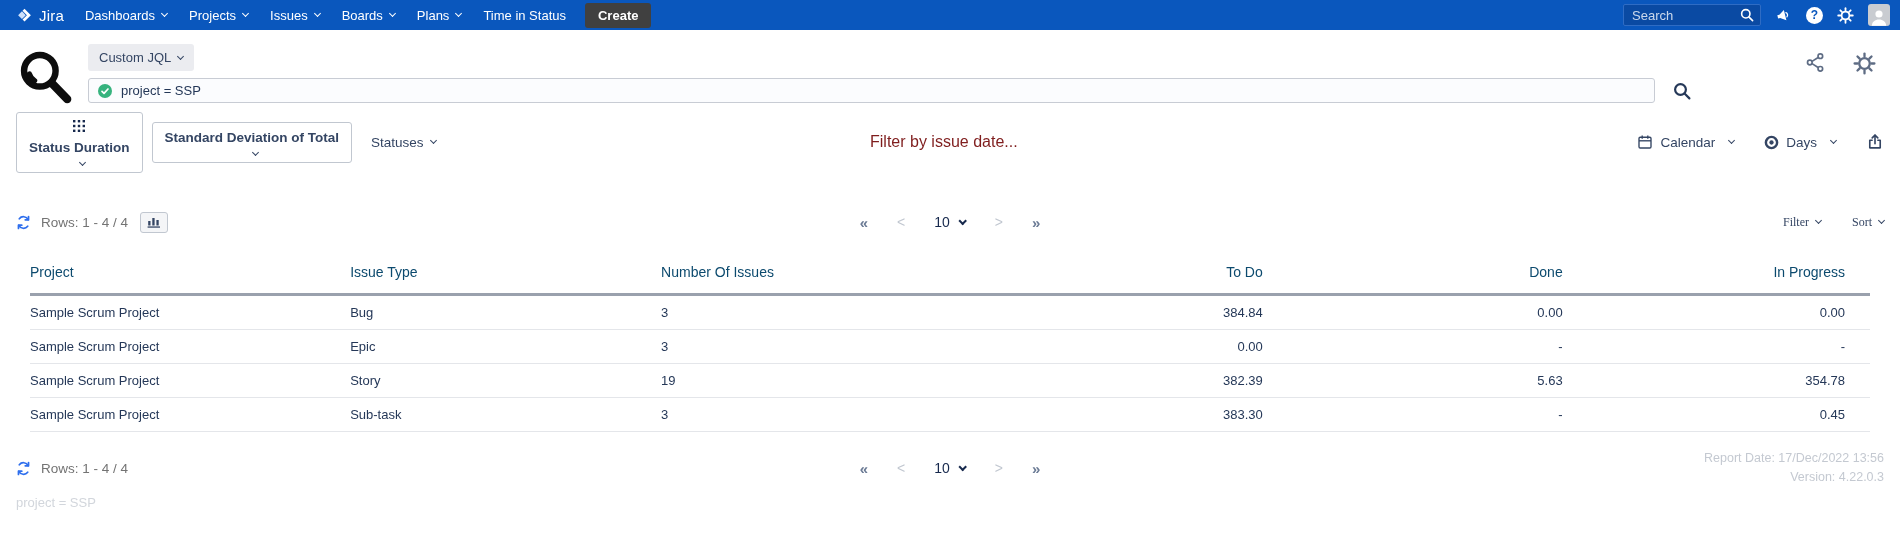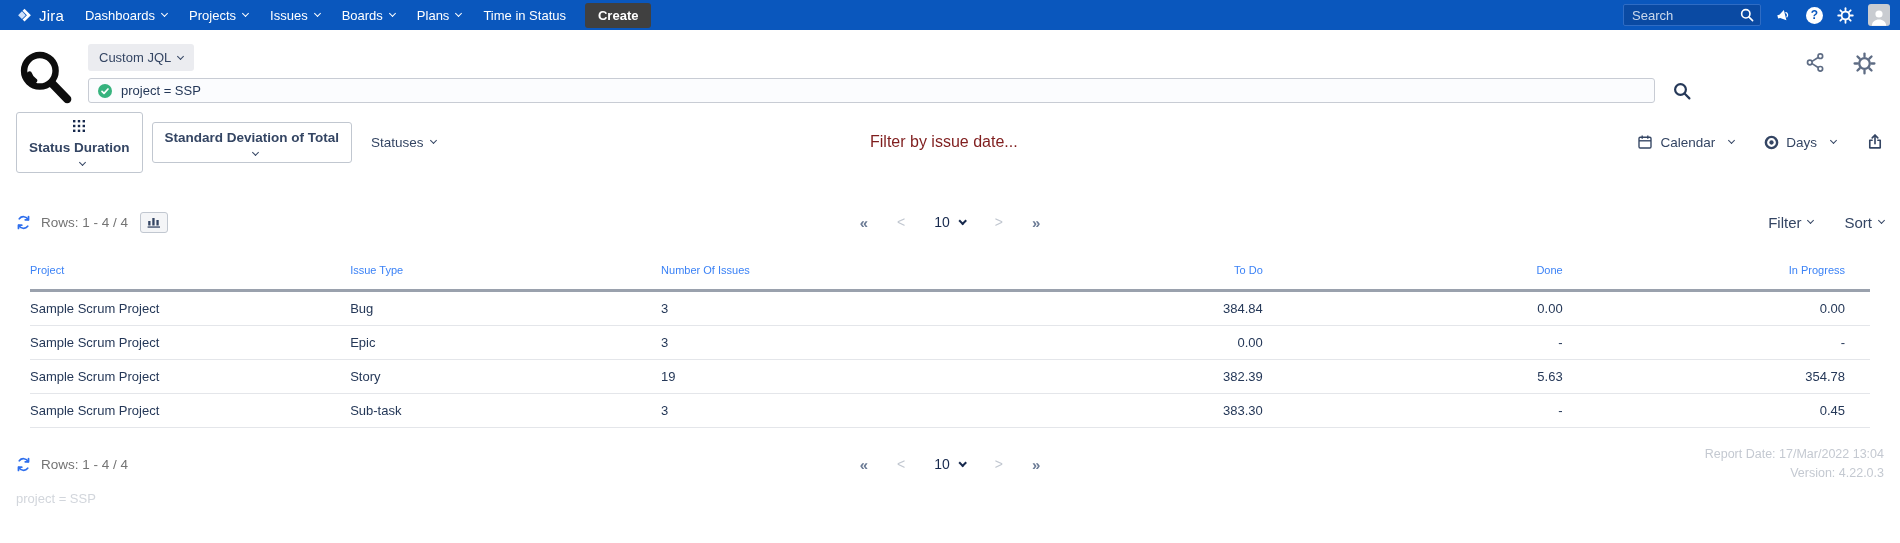--- a/index.html
+++ b/index.html
@@ -90,27 +90,27 @@
   }
   .pagination {
     position:absolute; left:50%; transform:translateX(-50%);
     display:flex; align-items:center; gap:29px; font-size:14px;
   }
   .pg-first, .pg-last { color:#6b7b95; font-size:15px; font-weight:700; cursor:pointer; }
   .pg-prev, .pg-next { color:#c1c7d0; font-size:14px; cursor:pointer; }
   .pg-size { display:flex; align-items:center; color:#17294d; font-size:14px; cursor:pointer; }
   .pg-size .chev { border-color:#17294d; border-width:0 2px 2px 0; width:6px; height:6px; margin-left:10px; }
   .ctl-right { margin-left:auto; display:flex; gap:31px; }
-  .ctl-right .ctl-dd { display:flex; align-items:center; font-size:15px; cursor:pointer; }
+  .ctl-right .ctl-dd { display:flex; align-items:center; font-size:12px; cursor:pointer;font-family:Liberation Serif, serif; }
   .report-info { margin-left:auto; text-align:right; color:#c4c9d1; font-size:12.5px; line-height:1.55; }
   
   .table-wrap { margin-top:28px; padding:0 30px; }
   table { width:100%; border-collapse:collapse; }
   th {
-    text-align:left; font-weight:400; color:#3b82f6; font-size:11px;
+    text-align:left; font-weight:400; color:#0c4a6e; font-size:14px;
     padding:0 0 13px 0; border-bottom:3px solid #9aa1ad;
   }
   td { font-size:13px; color:#253858; padding:9px 0; border-bottom:1px solid #e4e6ea; }
   .r { text-align:right; }
   td.r.last, th.r.last { padding-right:25px; }
   
   .jql-echo { margin-top:13px; padding:0 16px; color:#d2d6dc; font-size:13px; }
   svg { display:block; }
 </style>
 </head>
@@ -426,18 +426,18 @@
     <span class="pg-first">«</span>
     <span class="pg-prev">&lt;</span>
     <span class="pg-size">
       <span>10</span>
       <span class="chev"></span>
     </span>
     <span class="pg-next">&gt;</span>
     <span class="pg-last">»</span>
   </div>
   <div class="report-info">
-    <div>Report Date: 17/Mar/2022 13:04</div>
+    <div>Report Date: 17/Dec/2022 13:56</div>
     <div>Version: 4.22.0.3</div>
   </div>
 </div>
 
 <div class="jql-echo">project = SSP</div>
 
 </body></html>

